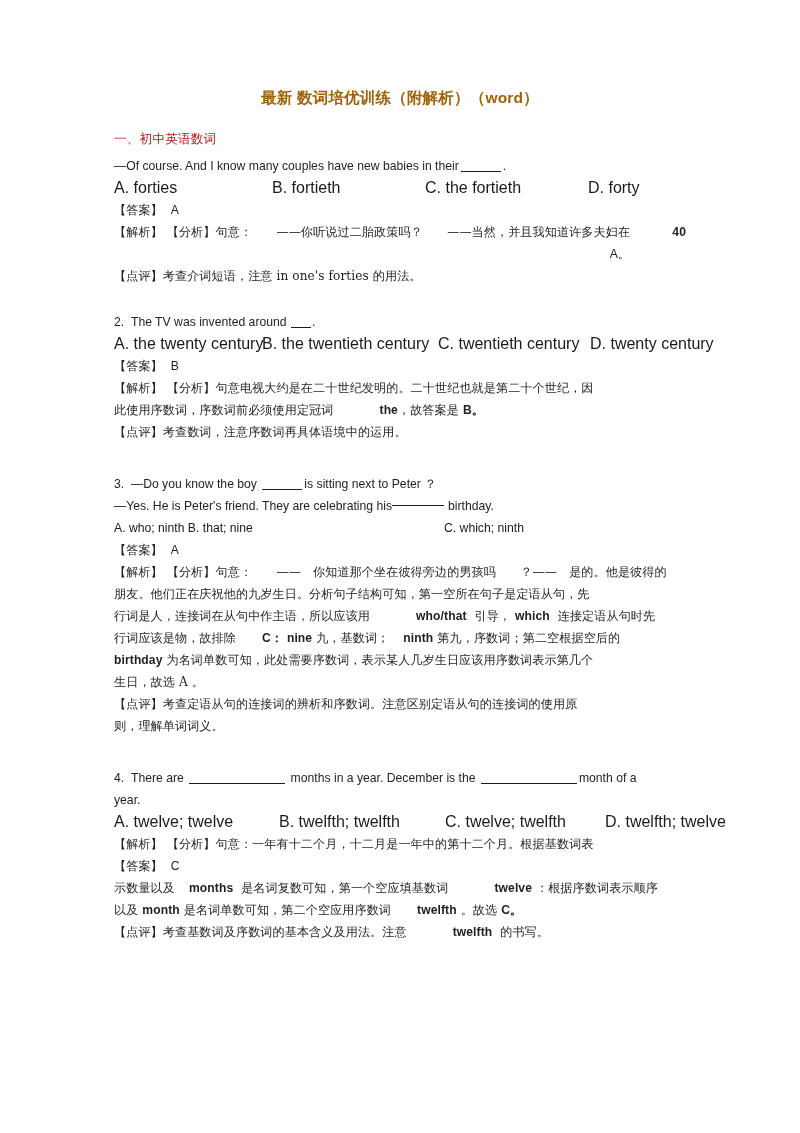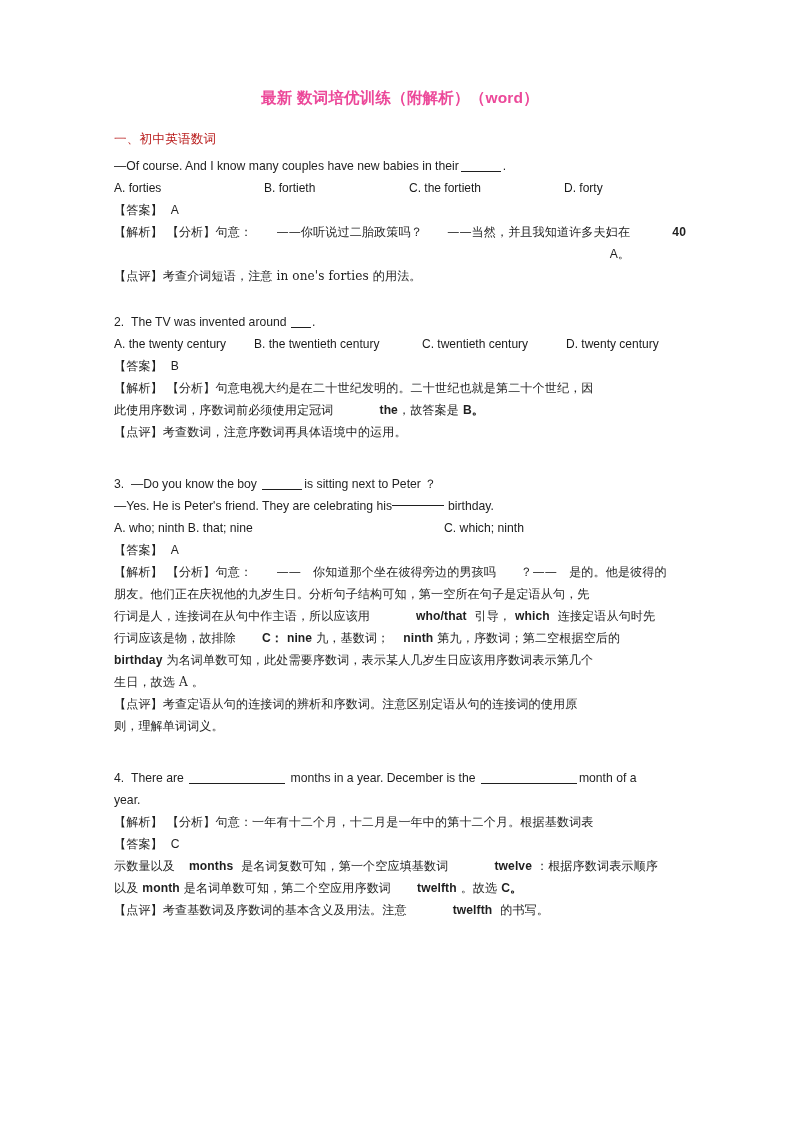--- a/index.html
+++ b/index.html
@@ -27,21 +27,21 @@
     left: 114px;
     top: 88px;
     width: 572px;
   }
   .doc-title {
     font-size: 15.5px;
     font-weight: bold;
     text-align: center;
     letter-spacing: 0.2px;
     margin: 0 0 22px 0;
-    color: #ec4899;
+    color: #a16207;
   }
   .section-heading {
     font-size: 12.6px;
     margin: 0 0 7px 0;
     color: #b91c1c;
     letter-spacing: 0.2px;
   }
   .line {
     font-size: 12.2px;
     line-height: 22px;
@@ -56,22 +56,23 @@
     letter-spacing: 0.1px;
   }
   .q-block { margin: 0 0 4px 0; }
   .gap-md { height: 20px; }
   .gap-lg { height: 26px; }
 
   
   .opts {
     display: grid;
     grid-template-columns: 150px 145px 155px auto;
-    font-size: 12px;
+    font-size: 16px;
     line-height: 22px;
+    gap: 8px;
   }
   .opts.q2 { grid-template-columns: 140px 168px 144px auto; }
   .opts.q4 { grid-template-columns: 157px 158px 152px auto; }
   .opts span { white-space: nowrap; }
 
   
   .opts3 {
     font-size: 12.2px;
     line-height: 22px;
     display: flex;
@@ -172,20 +173,26 @@
       <p class="line cn"><span>生日，故选 A 。</span></p>
       <p class="line cn"><span>【点评】</span><span>考查定语从句的连接词的辨析和序数词。注意区别定语从句的连接词的使用原</span></p>
       <p class="line cn"><span>则，理解单词词义。</span></p>
     </div>
 
     <div class="gap-lg"></div>
 
     <div class="q-block">
       <p class="line"><span>4.</span>&nbsp;&nbsp;<span>There are</span>&nbsp;<span class="blank-long"></span>&nbsp;<span>months in a year. December is the</span>&nbsp;<span class="blank-long"></span><span>month of a</span></p>
       <p class="line">year.</p>
+      <div class="opts q4">
+        <span>A. twelve; twelve</span>
+        <span>B. twelfth; twelfth</span>
+        <span>C. twelve; twelfth</span>
+        <span>D. twelfth; twelve</span>
+      </div>
       <p class="line cn"><span>【解析】</span>&nbsp;<span>【分析】</span><span>句意：一年有十二个月，十二月是一年中的第十二个月。根据基数词表</span></p>
       <p class="line cn"><span>【答案】</span>&nbsp;&nbsp;<span class="en">C</span></p>
       <p class="line cn"><span>示数量以及</span><span class="sp-s"></span><span class="en b">months</span>&nbsp;&nbsp;<span>是名词复数可知，第一个空应填基数词</span><span class="sp-w"></span><span class="en b">twelve</span>&nbsp;<span>：根据序数词表示顺序</span></p>
       <p class="line cn"><span>以及</span>&nbsp;<span class="en b">month</span>&nbsp;<span>是名词单数可知，第二个空应用序数词</span><span class="sp-m"></span><span class="en b">twelfth</span>&nbsp;<span>。故选</span>&nbsp;<span class="en b">C。</span></p>
       <p class="line cn"><span>【点评】</span><span>考查基数词及序数词的基本含义及用法。注意</span><span class="sp-w"></span><span class="en b">twelfth</span>&nbsp;&nbsp;<span>的书写。</span></p>
     </div>
 
   </div>
 </div>
 

